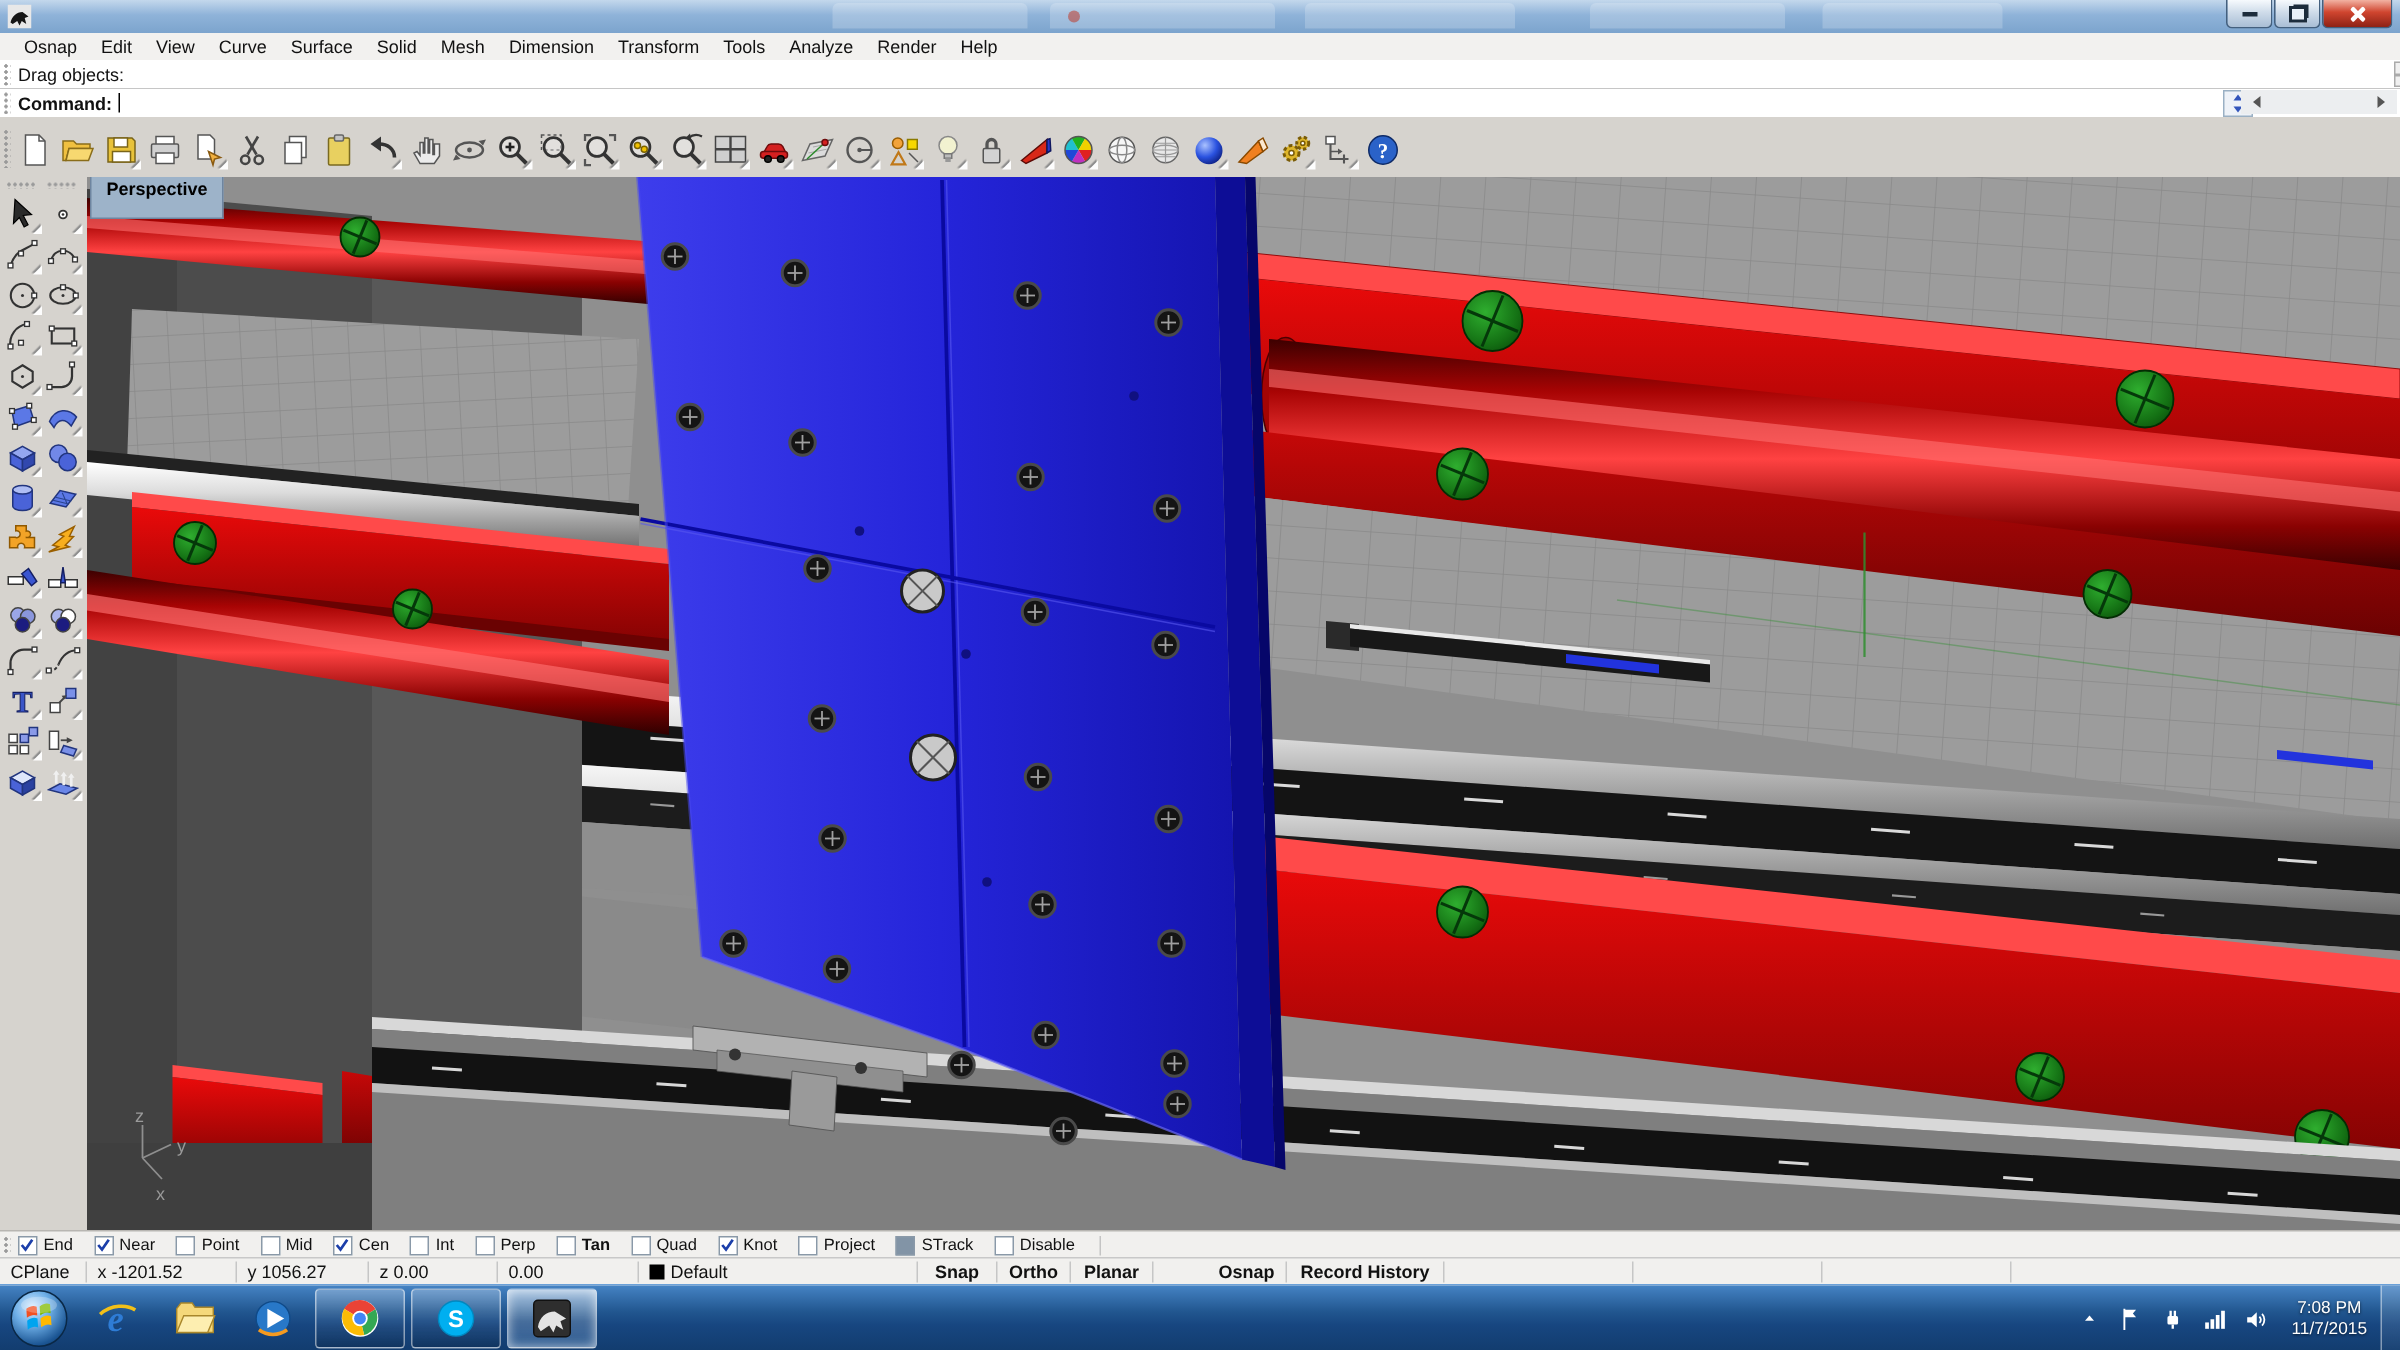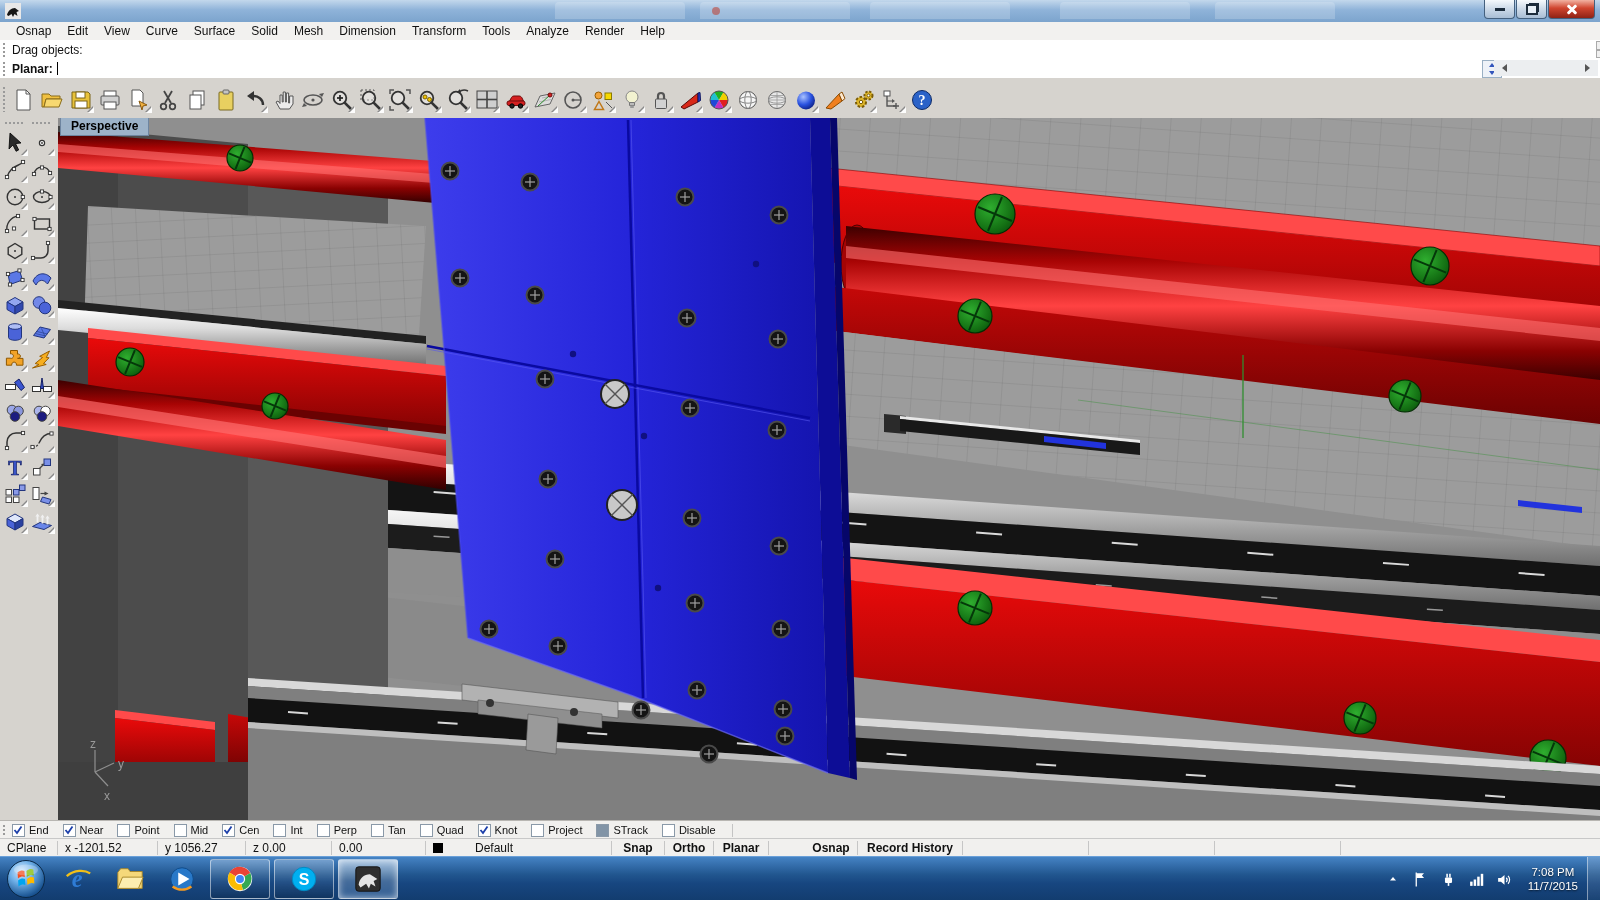--- a/index.html
+++ b/index.html
@@ -58,21 +58,21 @@
   
   #main{position:absolute;left:0;top:118px;width:1600px;height:702px}
   #palette{position:absolute;left:0;top:0;width:58px;height:702px;background:#d6d3ce;border-right:1px solid #9a9a9a}
   .pgrip{position:absolute;top:3px;width:20px;height:5px;
     background-image:radial-gradient(circle,#9a9a9a 1px,transparent 1.3px);background-size:4px 4px}
   #palrows{position:absolute;left:2px;top:12px;width:56px;display:flex;flex-wrap:wrap}
   .picon{width:26px;height:26px;margin:0 1px 1px 0;position:relative;display:flex;align-items:center;justify-content:center}
 
   #viewport{position:absolute;left:58px;top:0;width:1542px;height:702px;background:#8f8f8f;overflow:hidden}
   #vplabel{position:absolute;left:2px;top:0;background:var(--viewport-label-bg);color:#000;
-    border:1px solid #6e85a0;border-top:none;padding:1px 10px 2px;font-weight:bold}
+    border:1px solid #6e85a0;border-top:none;padding:1px 10px 12px;font-weight:bold}
 
   
   #osnap{position:absolute;left:0;top:820px;width:1600px;height:18px;background:#f1f0ee;border-top:1px solid #b8b6b2;
     display:flex;align-items:center;font-size:11px;padding-left:12px}
   .osnap-item{display:flex;align-items:center;margin-right:14px}
   .cb{width:11px;height:11px;border:1px solid #8a99a8;background:#fff;margin-right:4px;position:relative;flex:none}
   .cb.filled{background:#8294a6}
   .cb svg{position:absolute;left:-1px;top:-1px;width:12px;height:12px}
   .osep{width:1px;height:13px;background:#c4c4c4;margin:0 8px 0 2px}
 
@@ -153,21 +153,21 @@
 <div id="cmdhistory">
   <div class="vgrip"></div>
   <span>Drag objects:</span>
   <div id="histscroll">
     <div class="sbtn"></div>
     <div class="sbtn"></div>
   </div>
 </div>
 <div id="cmdline">
   <div class="vgrip"></div>
-  <span>Planar:</span>
+  <span>Command:</span>
   <span class="caret"></span>
   <div id="cmdspin">
     <div class="tri-up blue"></div>
     <div class="tri-dn blue"></div>
   </div>
   <div id="cmdarrows">
     <div class="tri-l"></div>
     <div class="tri-r"></div>
   </div>
 </div>
@@ -1009,21 +1009,21 @@
       <div class="osnap-item">
         <div class="cb"></div>
         <div class="cblabel" style="margin-top: -1px; text-align: right;">Int</div>
       </div>
       <div class="osnap-item">
         <div class="cb"></div>
         <div class="cblabel" style="margin-top: -1px;">Perp</div>
       </div>
       <div class="osnap-item">
         <div class="cb"></div>
-        <div class="cblabel" style="margin-top: -1px;">Tan</div>
+        <div class="cblabel" style="margin-top: -1px; font-weight: bold;">Tan</div>
       </div>
       <div class="osnap-item">
         <div class="cb"></div>
         <div class="cblabel" style="margin-top: -1px;">Quad</div>
       </div>
       <div class="osnap-item">
         <div class="cb">
           <svg viewBox="0 0 12 12">
             <path d="M2.5 6l2.5 3 4.5-6.5" fill="none" stroke="#1c3faa" stroke-width="1.8"></path>
           </svg>
@@ -1056,21 +1056,21 @@
       </div>
       <div class="sfield plain" style="width: 80px;">
         <span>y 1056.27</span>
       </div>
       <div class="sfield plain" style="width: 78px;">
         <span>z 0.00</span>
       </div>
       <div class="sfield plain" style="width: 86px;">
         <span>0.00</span>
       </div>
-      <div class="sfield plain" style="width: 178px; gap: 28px;">
+      <div class="sfield plain" style="width: 178px;">
         <div class="swatch"></div>
         <span>Default</span>
       </div>
       <div class="sfield toggle" style="width: 52px;">Snap</div>
       <div class="sfield toggle" style="width: 48px;">Ortho</div>
       <div class="sfield toggle" style="width: 54px;">Planar</div>
       <div class="sfield toggle" style="width: 52px; margin-left: 36px;">Osnap</div>
       <div class="sfield toggle" style="width: 104px;">Record History</div>
       <div class="sfield empty" style="width: 118px;"></div>
       <div class="sfield empty" style="width: 118px;"></div>

